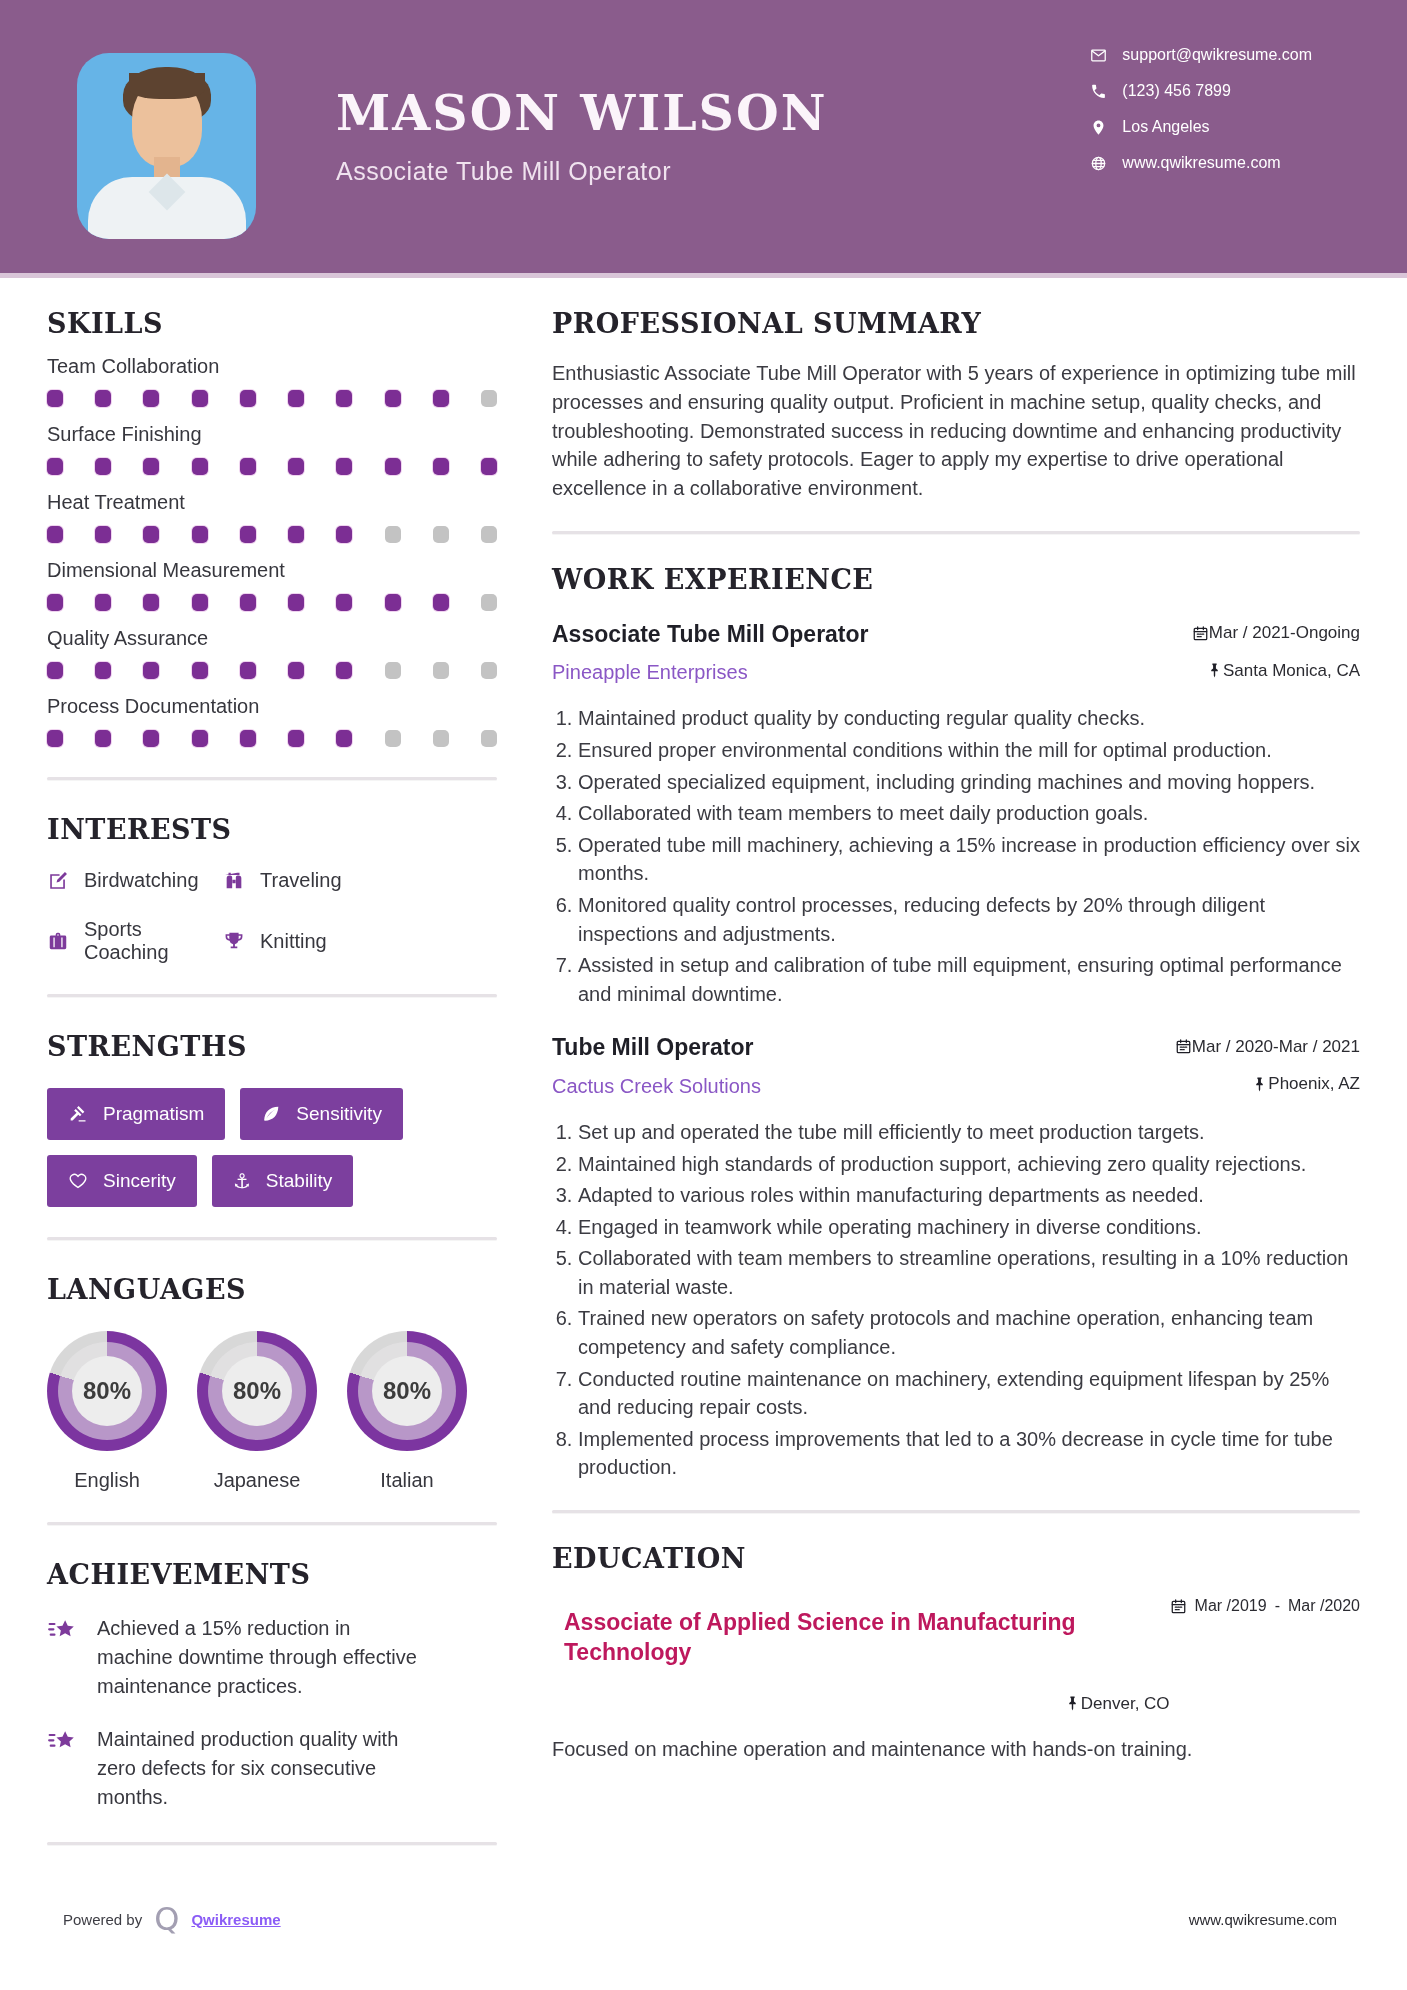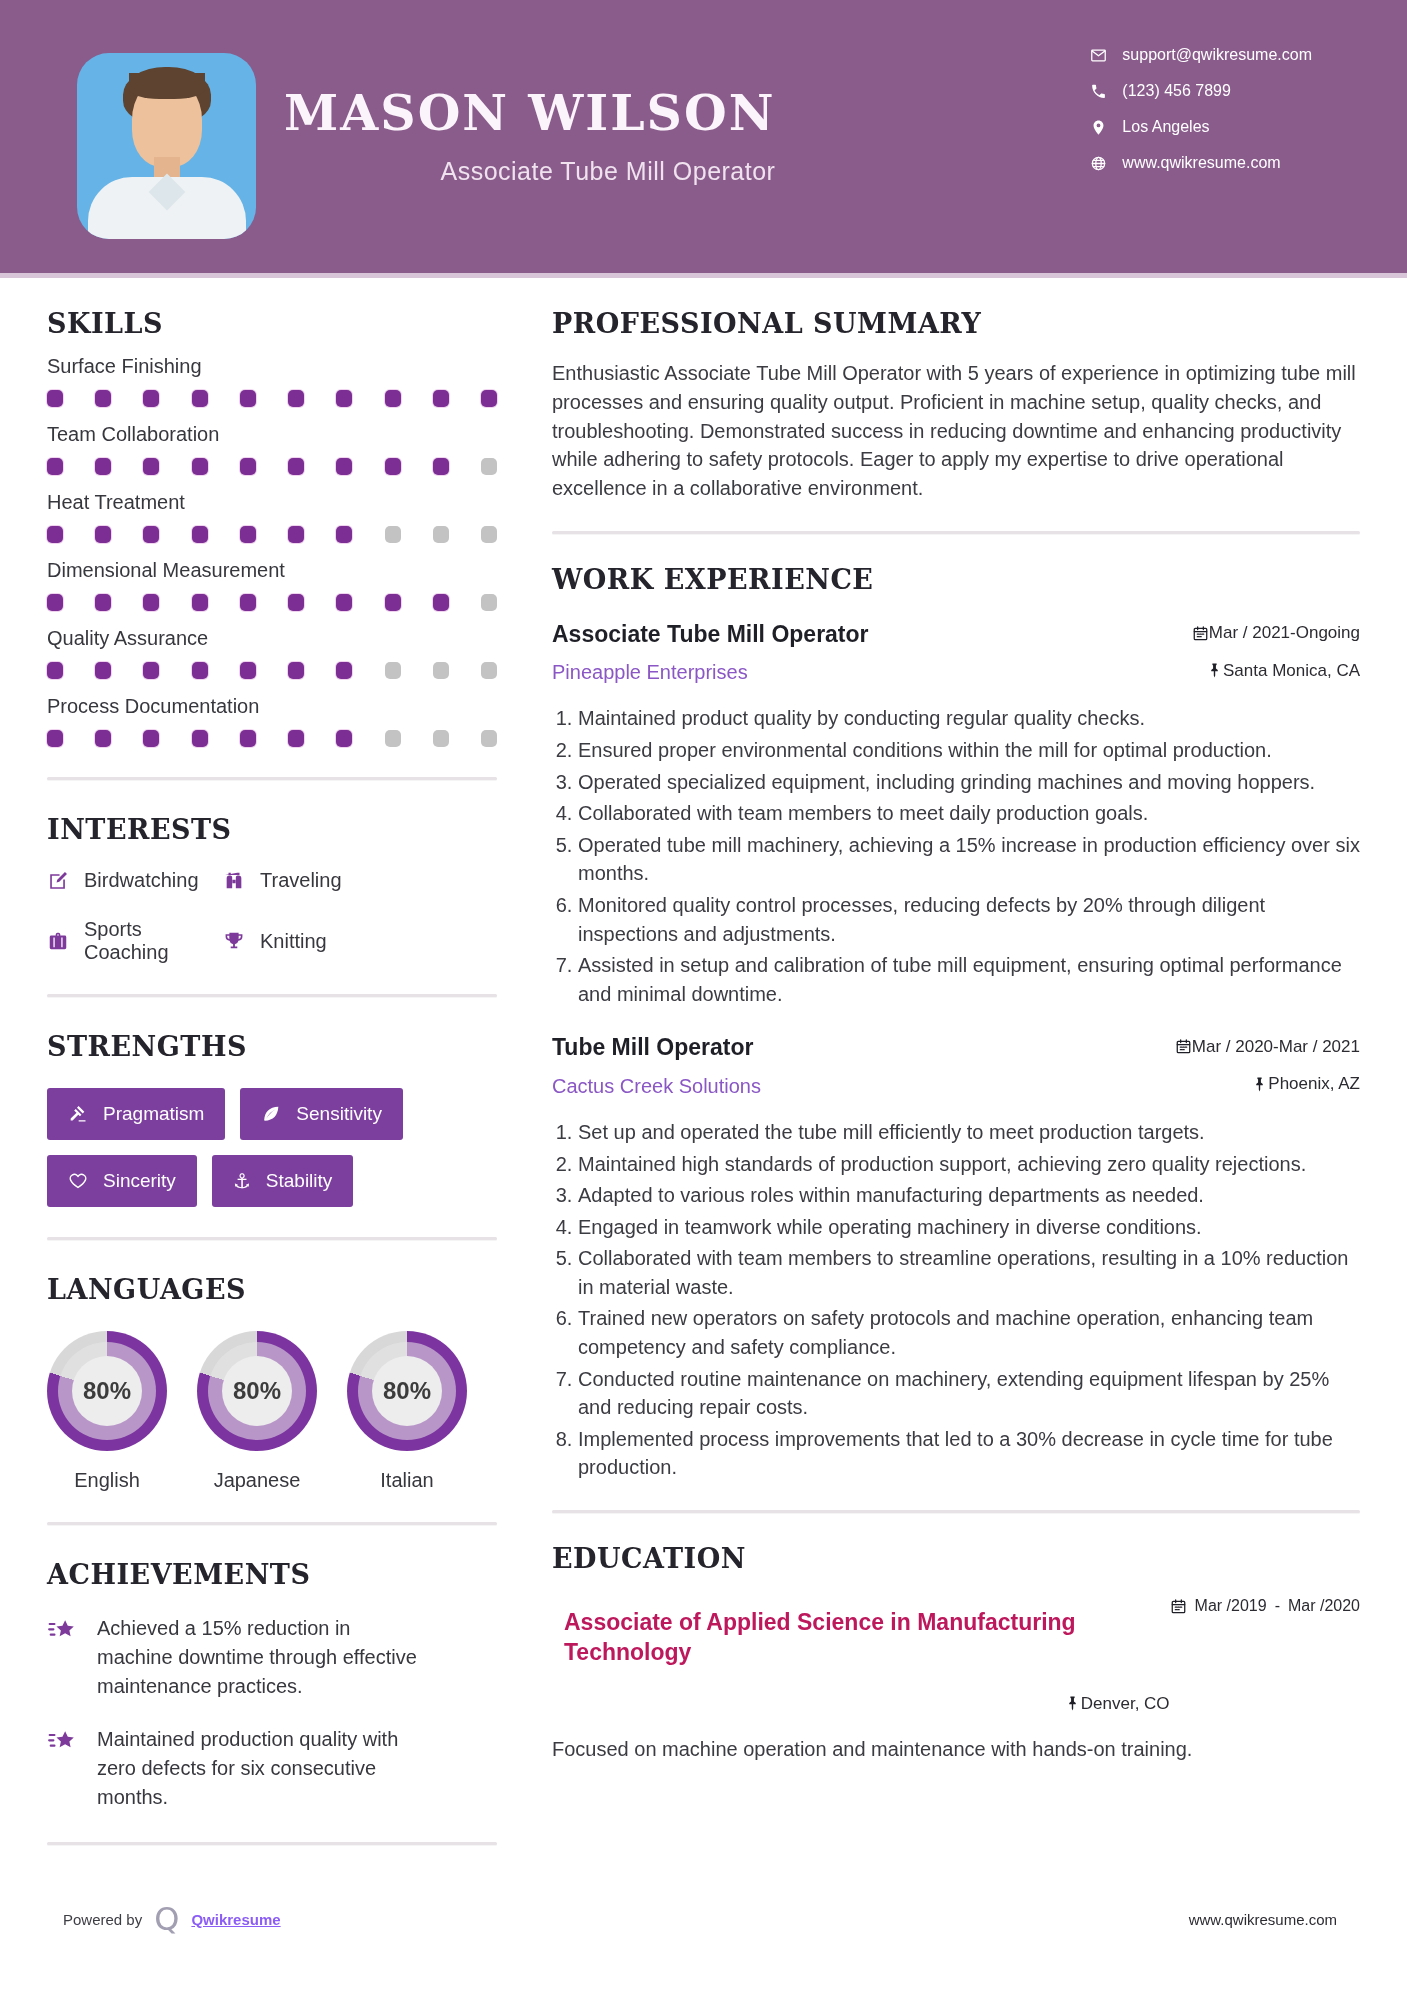--- a/index.html
+++ b/index.html
@@ -9,21 +9,21 @@
   }
   
   .band{height:273px;background:#8a5c8c;border-bottom:5px solid #d9c5d8;display:flex;align-items:flex-start;}
   .photo{margin:53px 0 0 77px;width:179px;height:186px;border-radius:32px;background:#66b4e7;position:relative;overflow:hidden;flex:none;}
   .photo .hair{position:absolute;left:50%;top:14px;transform:translateX(-50%);width:88px;height:58px;background:#5d4330;border-radius:48% 48% 42% 42%;}
   .photo .head{position:absolute;left:50%;top:26px;transform:translateX(-50%);width:70px;height:88px;background:#ecc19c;border-radius:46% 46% 42% 42%;}
   .photo .fringe{position:absolute;left:50%;top:20px;transform:translateX(-50%);width:76px;height:26px;background:#5d4330;border-radius:0 0 40% 40%;}
   .photo .neck{position:absolute;left:50%;top:104px;transform:translateX(-50%);width:26px;height:28px;background:#e3b48e;}
   .photo .shirt{position:absolute;left:50%;bottom:-10px;transform:translateX(-50%);width:158px;height:72px;background:#eef2f4;border-radius:44px 44px 0 0;}
   .photo .collar{position:absolute;left:50%;bottom:34px;transform:translateX(-50%) rotate(45deg);width:26px;height:26px;background:#dde6ea;}
-  .name-block{margin:84px 0 0 28px;text-align:right;}
+  .name-block{margin:84px 0 0 80px;}
   h1.name{margin:0;font-family:"DejaVu Serif","Liberation Serif",serif;font-weight:700;font-size:49px;letter-spacing:2px;color:#fbf4fa;}
   .job-subtitle{margin-top:15px;font-size:25px;letter-spacing:.5px;color:#f0e3ef;}
   .contacts{list-style:none;margin:46px 95px 0 auto;padding:0;}
   .contacts li{display:flex;align-items:center;gap:15px;margin-bottom:18px;color:#ffffff;font-size:16px;}
   .contacts .icon{width:17px;height:17px;flex:none;color:#ffffff;}
   .icon{display:inline-block;line-height:0;}
   .icon svg{width:100%;height:100%;display:block;}
   .icon.glyph{line-height:1;font-size:inherit;}
   
   .columns{display:flex;padding:30px 47px 0 47px;}
@@ -138,47 +138,47 @@
       </li>
     </ul>
 </header>
 
 <div class="columns">
 
   <aside class="col-left">
     <h2 class="sec">SKILLS</h2>
     <div>
         <div class="skill">
+          <div class="skill-name">Team Collaboration</div>
+          <div class="dots">
+            <span class="dot"></span>
+            <span class="dot"></span>
+            <span class="dot"></span>
+            <span class="dot"></span>
+            <span class="dot"></span>
+            <span class="dot"></span>
+            <span class="dot"></span>
+            <span class="dot"></span>
+            <span class="dot"></span>
+            <span class="dot off"></span>
+          </div>
+        </div>
+        <div class="skill">
           <div class="skill-name">Surface Finishing</div>
           <div class="dots">
             <span class="dot"></span>
             <span class="dot"></span>
             <span class="dot"></span>
             <span class="dot"></span>
             <span class="dot"></span>
             <span class="dot"></span>
             <span class="dot"></span>
             <span class="dot"></span>
             <span class="dot"></span>
             <span class="dot"></span>
-          </div>
-        </div>
-        <div class="skill">
-          <div class="skill-name">Team Collaboration</div>
-          <div class="dots">
-            <span class="dot"></span>
-            <span class="dot"></span>
-            <span class="dot"></span>
-            <span class="dot"></span>
-            <span class="dot"></span>
-            <span class="dot"></span>
-            <span class="dot"></span>
-            <span class="dot"></span>
-            <span class="dot"></span>
-            <span class="dot off"></span>
           </div>
         </div>
         <div class="skill">
           <div class="skill-name">Heat Treatment</div>
           <div class="dots">
             <span class="dot"></span>
             <span class="dot"></span>
             <span class="dot"></span>
             <span class="dot"></span>
             <span class="dot"></span>

